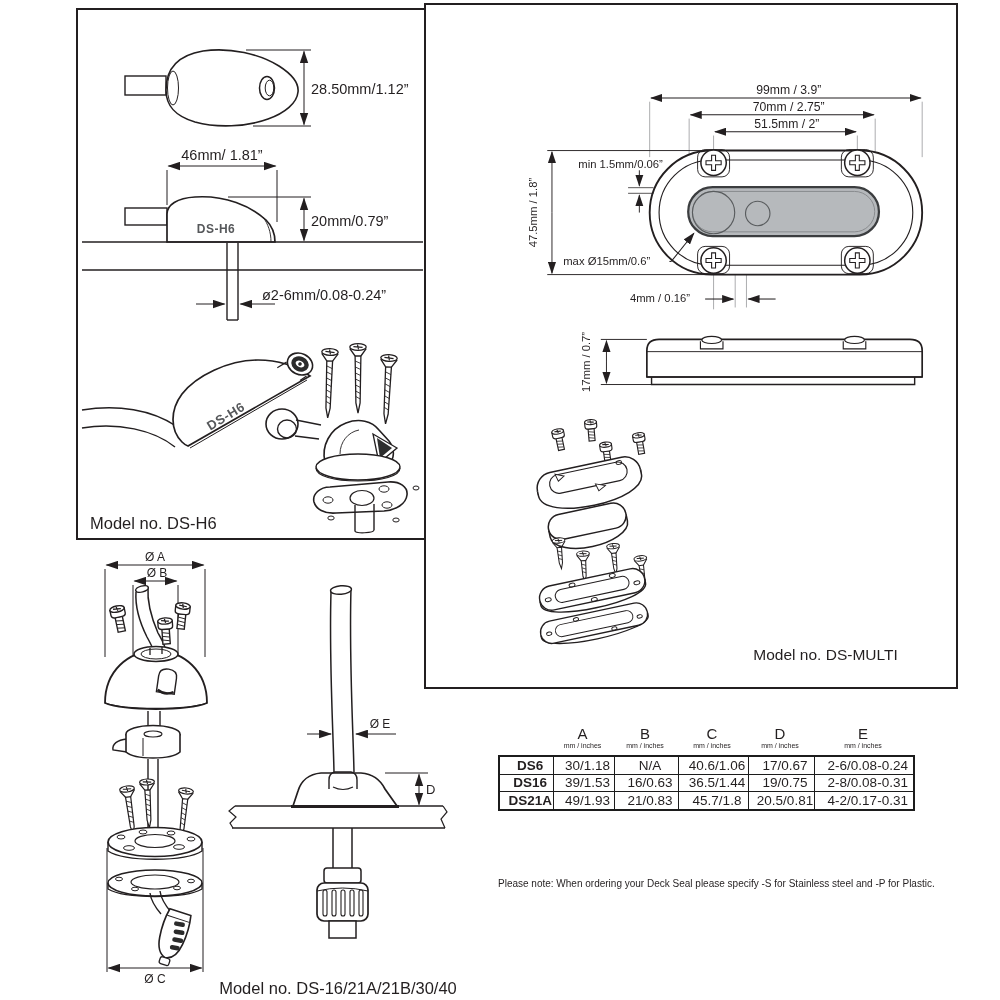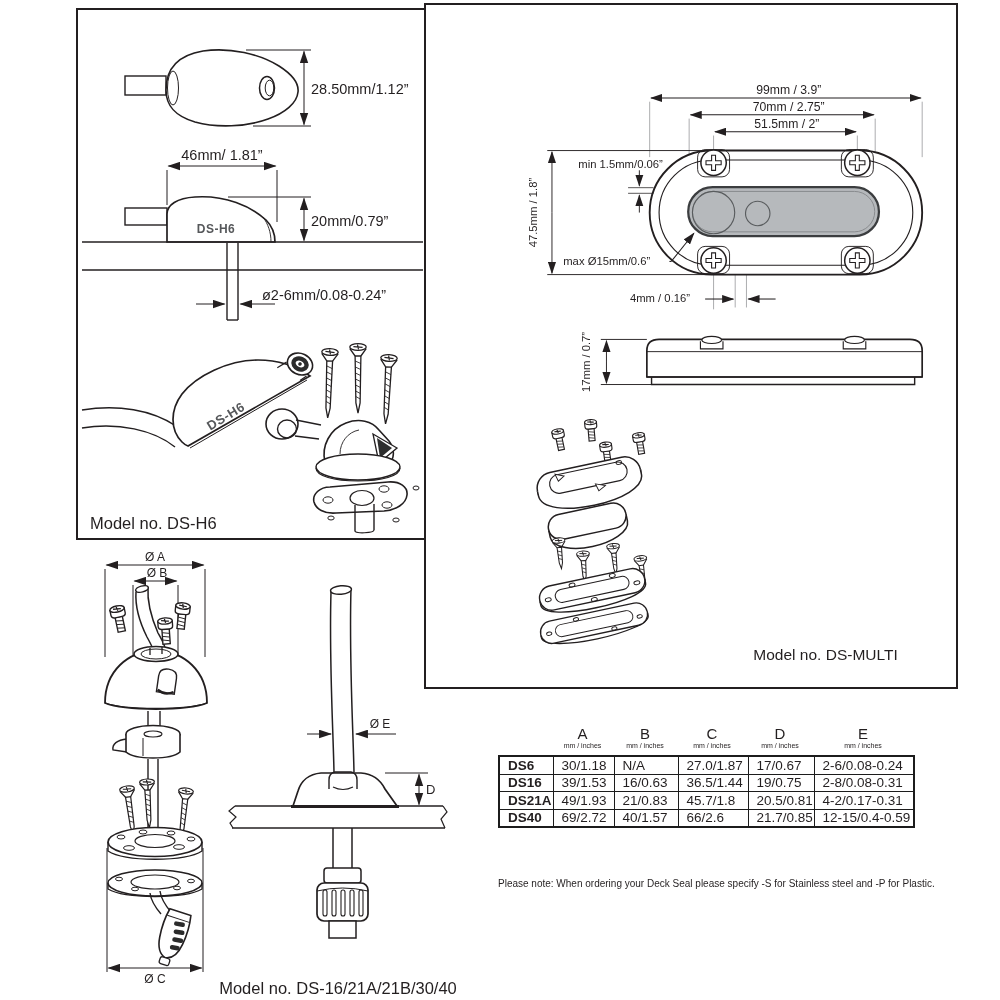--- a/index.html
+++ b/index.html
@@ -15,21 +15,21 @@
   .dim13{font-size:13px;}
   .dim12{font-size:12px;}
   .cap{font-size:16.5px;}
   .prod{font-size:12px;font-weight:bold;fill:#56585b;letter-spacing:.5px;}
   
   #spec{position:absolute;left:498px;top:726px;width:430px;}
   .hdr-row{display:grid;grid-template-columns:54px 61px 64px 70px 66px 100px;height:29px;}
   .hdr-cell{text-align:center;}
   .hdr-letter{font-size:15px;line-height:16px;display:block;}
   .hdr-unit{font-size:7px;line-height:8px;display:block;color:#231f20;}
-  table.spec{border-collapse:collapse;table-layout:fixed;width:415px;border:2.2px solid #1c1c1c;}
+  table.spec{border-collapse:collapse;table-layout:fixed;width:415px;border:2.2px solid #1c1c1c;text-align:center;}
   table.spec td{border:1.6px solid #1c1c1c;height:16.5px;font-size:13.5px;line-height:1;
                 padding:0 0 0 8px;white-space:nowrap;overflow:hidden;}
   td.model{font-weight:bold;padding-left:6px;}
   #note{position:absolute;left:498px;top:877px;width:445px;font-size:10px;line-height:1.45;}
 </style>
 </head>
 <body>
 
 <div class="stage">
 
@@ -510,48 +510,40 @@
           <col style="width:64px">
           <col style="width:70px">
           <col style="width:66px">
           <col style="width:100px">
         </colgroup>
       <tbody>
         <tr>
           <td class="model">DS6</td>
           <td>30/1.18</td>
           <td>N/A</td>
-          <td>27.0/1.87</td>
+          <td>40.6/1.06</td>
           <td>17/0.67</td>
           <td>2-6/0.08-0.24</td>
         </tr>
         <tr>
           <td class="model">DS16</td>
           <td>39/1.53</td>
           <td>16/0.63</td>
           <td>36.5/1.44</td>
           <td>19/0.75</td>
           <td>2-8/0.08-0.31</td>
         </tr>
         <tr>
           <td class="model">DS21A</td>
           <td>49/1.93</td>
           <td>21/0.83</td>
           <td>45.7/1.8</td>
           <td>20.5/0.81</td>
           <td>4-2/0.17-0.31</td>
         </tr>
-        <tr>
-          <td class="model">DS40</td>
-          <td>69/2.72</td>
-          <td>40/1.57</td>
-          <td>66/2.6</td>
-          <td>21.7/0.85</td>
-          <td>12-15/0.4-0.59</td>
-        </tr>
       </tbody>
     </table>
   </div>
   <div id="note">
     <div>Please note: When ordering your Deck Seal please specify -S for Stainless steel and -P for Plastic.</div>
   </div>
 
 </div>
 
 </body></html>

